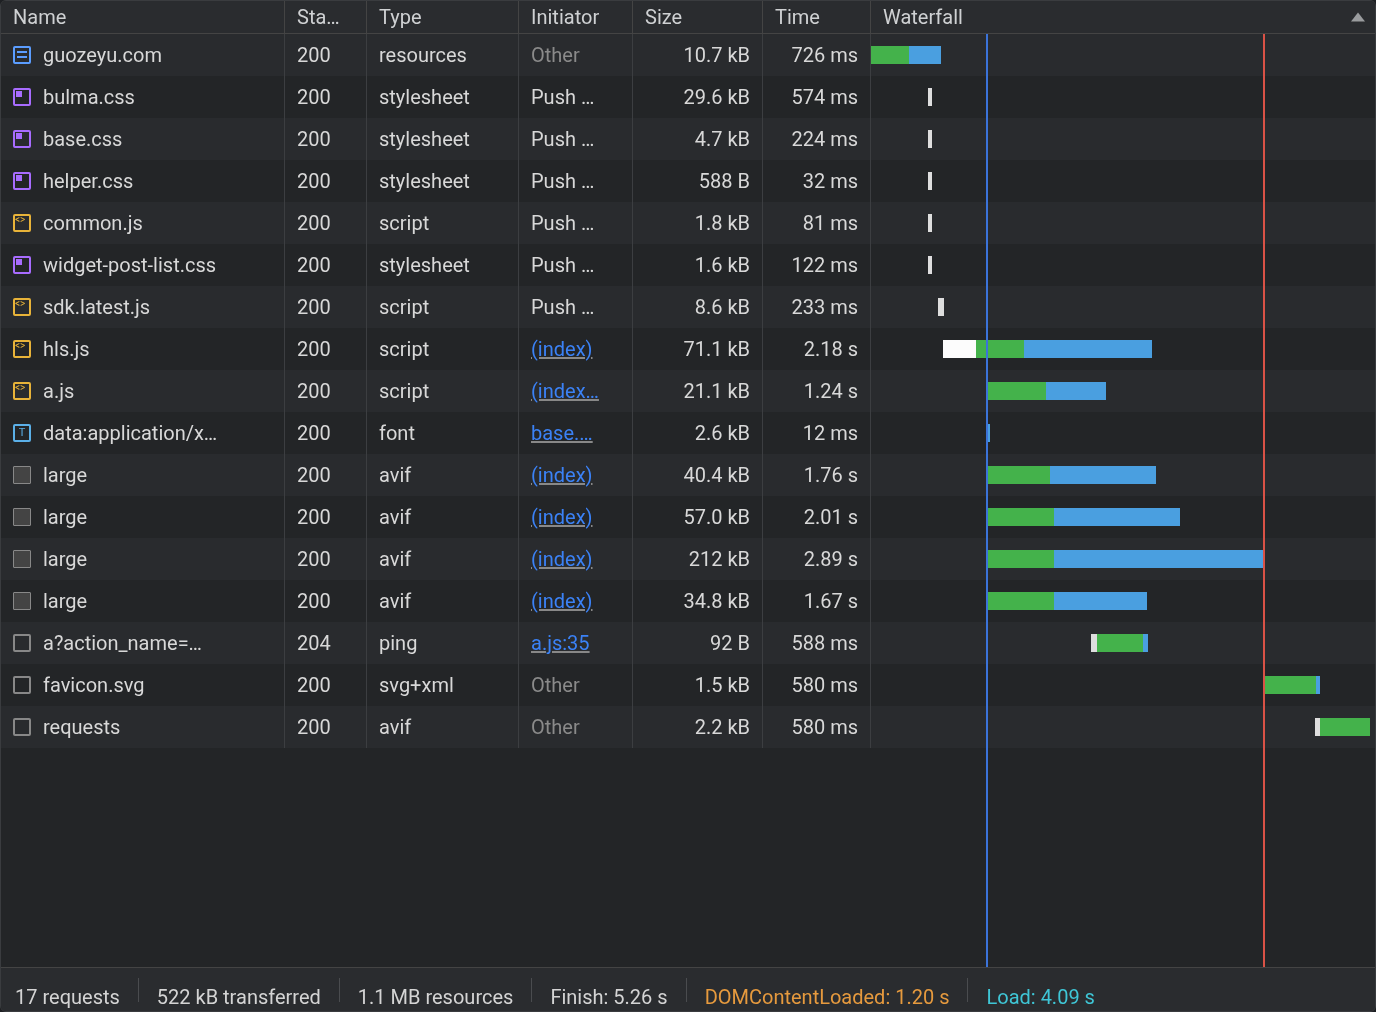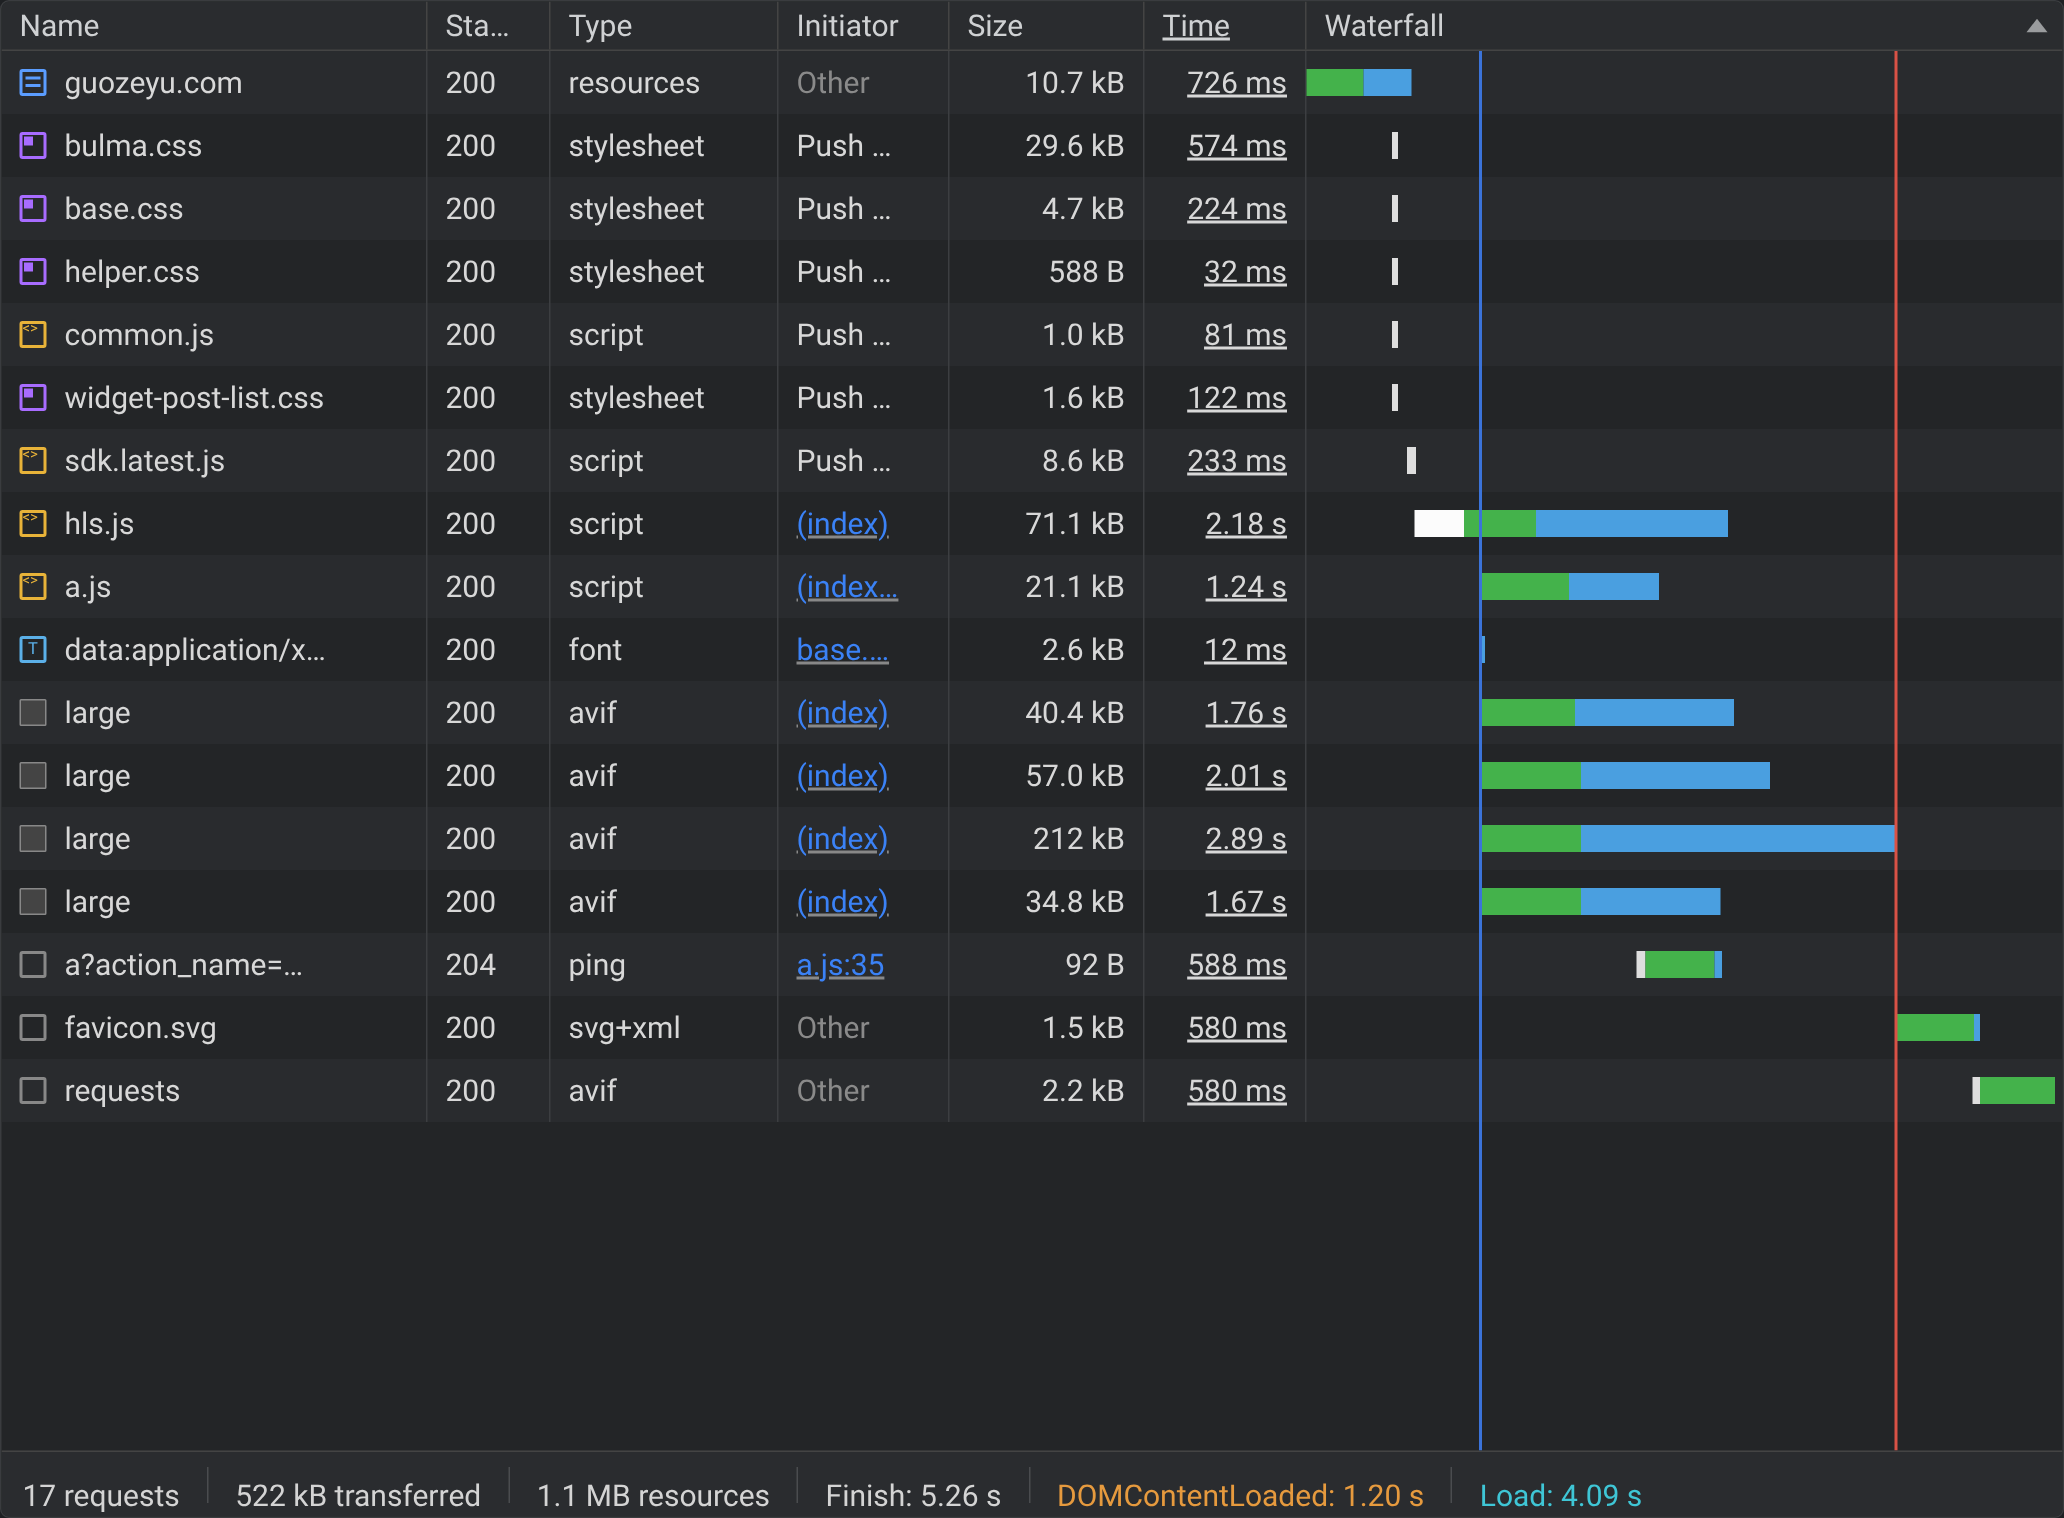--- a/index.html
+++ b/index.html
@@ -55,21 +55,21 @@
   border-right: 7px solid transparent;
   border-bottom: 9px solid #9a9c9e;
 }
 
 
 .col-name { width: 284px; }
 .col-status { width: 82px; }
 .col-type { width: 152px; }
 .col-initiator { width: 114px; }
 .col-size { width: 130px; text-align: right; justify-content:flex-end;}
-.col-time { width: 108px; text-align: right; justify-content:flex-end;text-decoration:underline;}
+.col-time { width: 108px; text-align: right; justify-content:flex-end;}
 .col-waterfall { flex: 1; position: relative; padding: 0; }
 
 
 .body {
   flex: 1;
   overflow: hidden;
   position: relative;
 }
 .data-row {
   display: flex;
@@ -262,21 +262,21 @@
       <div class="data-row">
         <div class="cell col-name">
           <span class="name-icon icon-js"></span>
           <span>common.js</span>
         </div>
         <div class="cell col-status">200</div>
         <div class="cell col-type">script</div>
         <div class="cell col-initiator">
           <span>Push …</span>
         </div>
-        <div class="cell col-size">1.0 kB</div>
+        <div class="cell col-size">1.8 kB</div>
         <div class="cell col-time">81 ms</div>
         <div class="cell col-waterfall waterfall-area" style="padding: 0px; position: relative;">
           <div class="wf-bar" style="left: 56.5323px;">
             <div class="wf-seg seg-grey" style="width: 4.79087px;"></div>
           </div>
         </div>
       </div>
       <div class="data-row">
         <div class="cell col-name">
           <span class="name-icon icon-css"></span>

